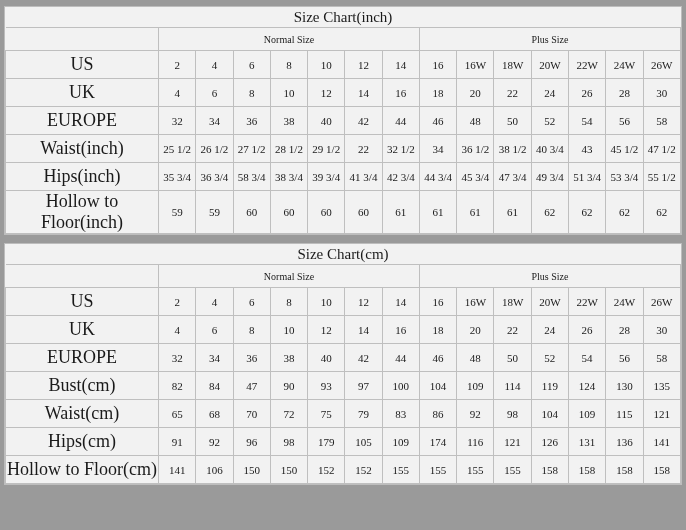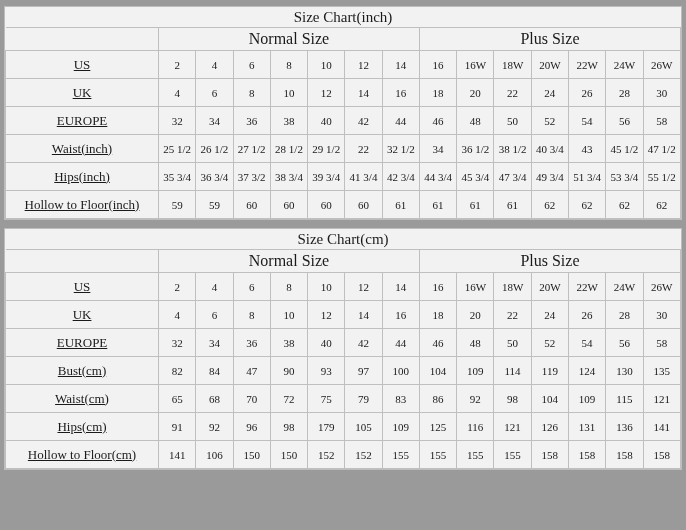--- a/index.html
+++ b/index.html
@@ -43,28 +43,27 @@
     padding: 0;
   }
   .title-cell {
     font-size: 15px;
     height: 20px;
     border-left: 0 !important;
     border-right: 0 !important;
     border-top: 0 !important;
   }
   .group-cell {
-    font-size: 16px;
+    font-size: 10px;
     height: 22px;
   }
   .rowlabel {
-    font-size: 13px;
+    font-size: 18px;
     height: 27px;
     width: 140px;
-    text-decoration: underline;
   }
   .datacell {
     font-size: 11px;
     height: 27px;
   }
   .first-col {
     width: 140px;
   }
   .blank-cell {
     border-left: 0 !important;
@@ -175,21 +174,21 @@
           <td class="datacell">40 3/4</td>
           <td class="datacell">43</td>
           <td class="datacell">45 1/2</td>
           <td class="datacell">47 1/2</td>
         </tr>
 
         <tr>
           <td class="rowlabel">Hips(inch)</td>
           <td class="datacell">35 3/4</td>
           <td class="datacell">36 3/4</td>
-          <td class="datacell">37 3/2</td>
+          <td class="datacell">58 3/4</td>
           <td class="datacell">38 3/4</td>
           <td class="datacell">39 3/4</td>
           <td class="datacell">41 3/4</td>
           <td class="datacell">42 3/4</td>
           <td class="datacell">44 3/4</td>
           <td class="datacell">45 3/4</td>
           <td class="datacell">47 3/4</td>
           <td class="datacell">49 3/4</td>
           <td class="datacell">51 3/4</td>
           <td class="datacell">53 3/4</td>
@@ -338,21 +337,21 @@
 
         <tr>
           <td class="rowlabel">Hips(cm)</td>
           <td class="datacell">91</td>
           <td class="datacell">92</td>
           <td class="datacell">96</td>
           <td class="datacell">98</td>
           <td class="datacell">179</td>
           <td class="datacell">105</td>
           <td class="datacell">109</td>
-          <td class="datacell">125</td>
+          <td class="datacell">174</td>
           <td class="datacell">116</td>
           <td class="datacell">121</td>
           <td class="datacell">126</td>
           <td class="datacell">131</td>
           <td class="datacell">136</td>
           <td class="datacell">141</td>
         </tr>
 
         <tr>
           <td class="rowlabel">Hollow to Floor(cm)</td>

